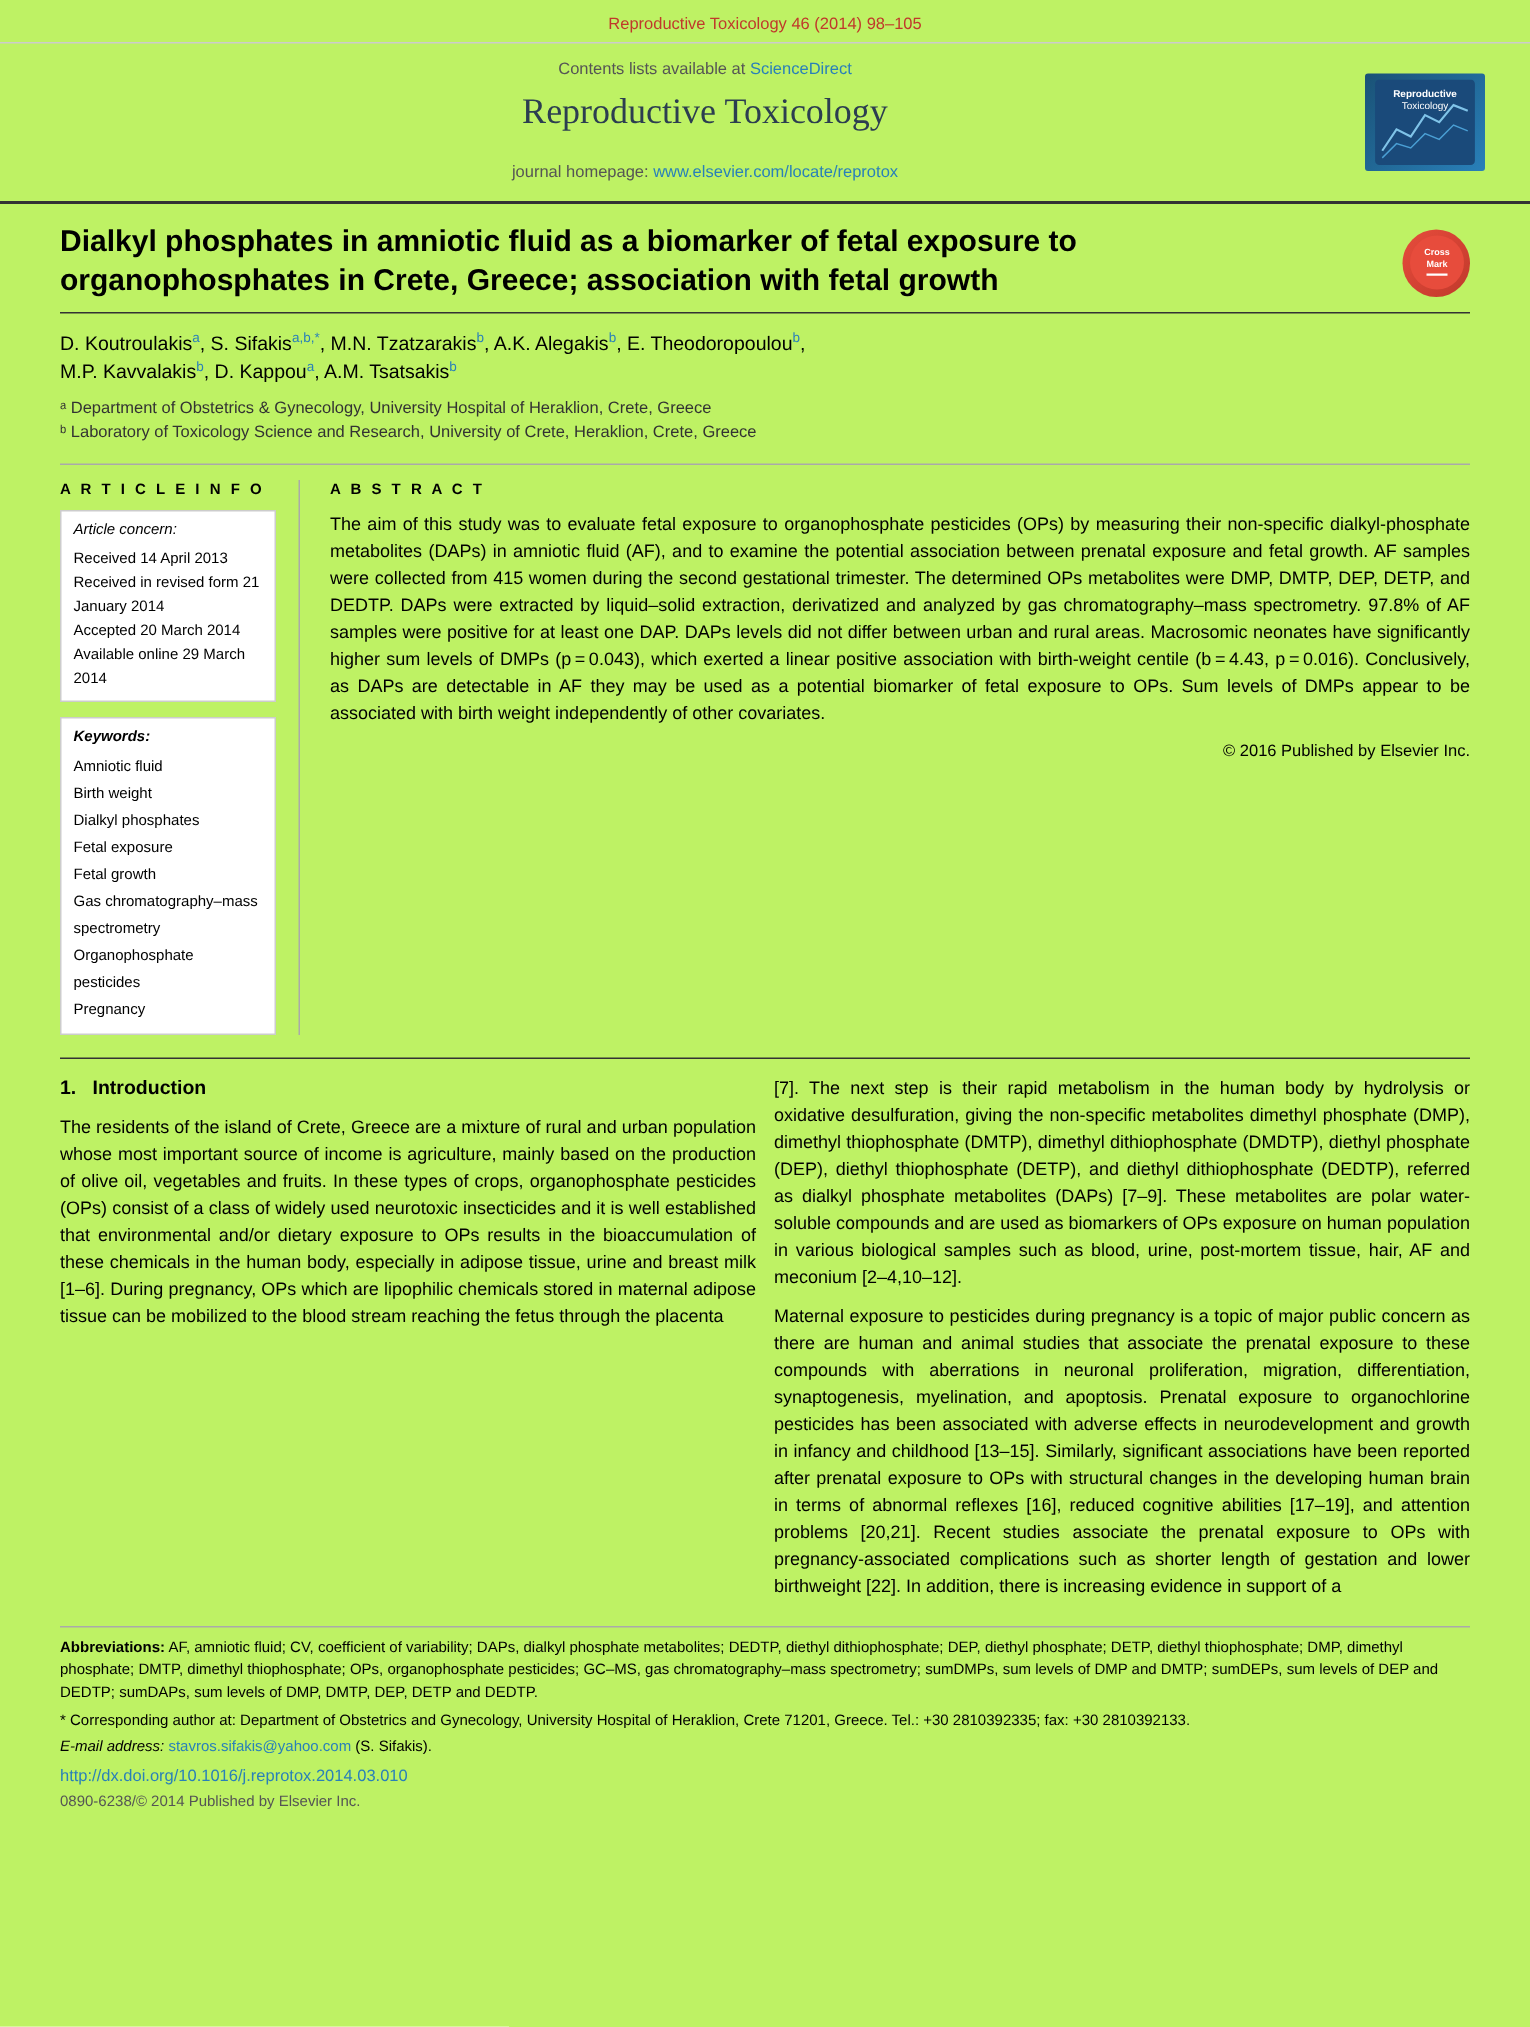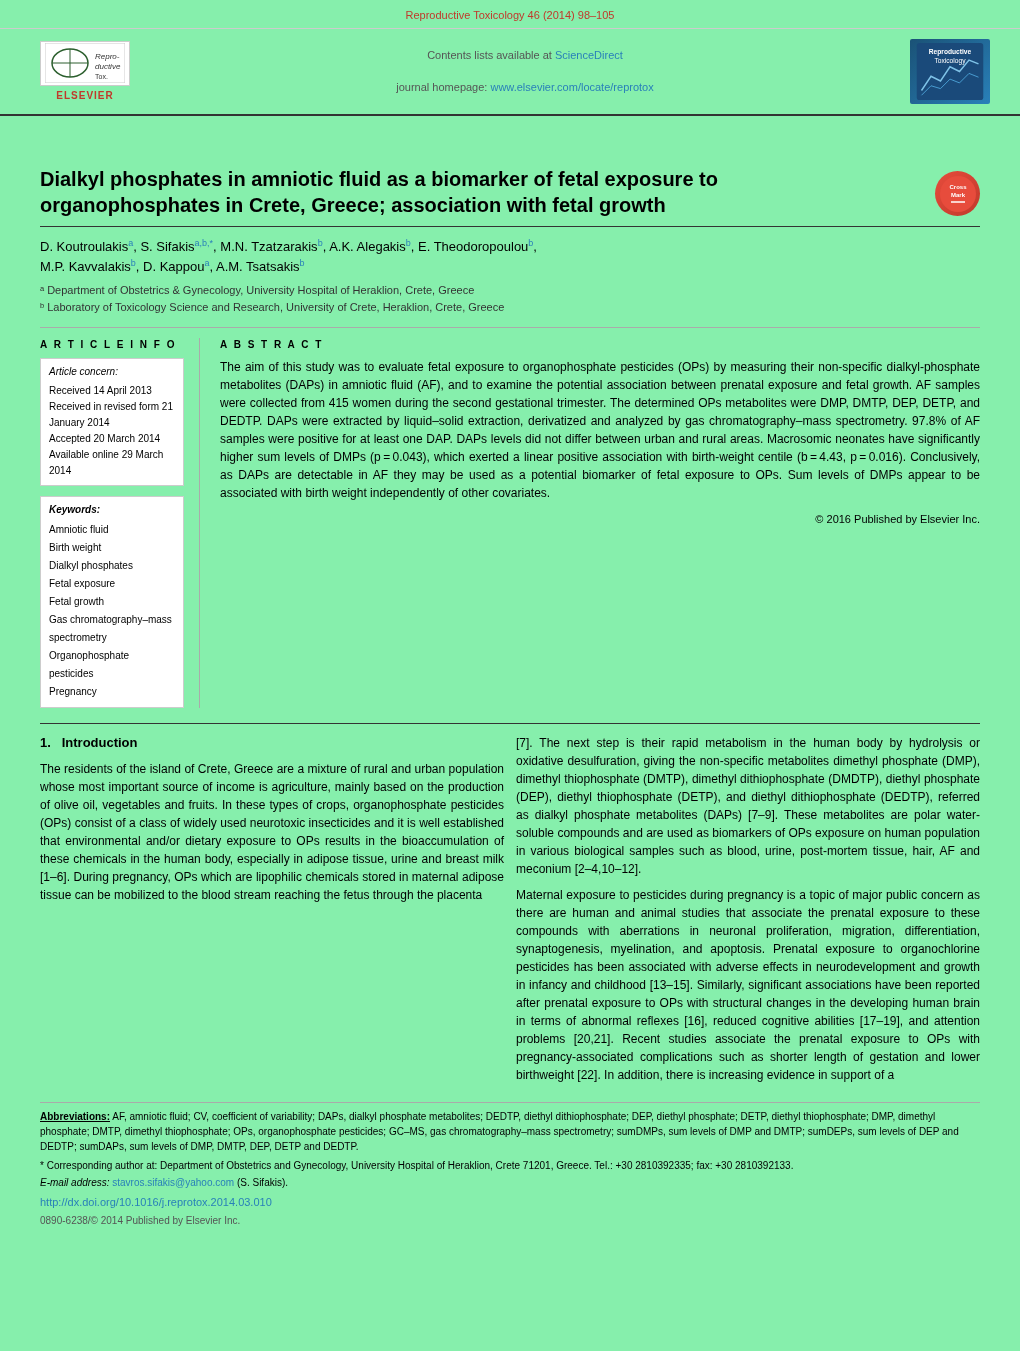--- a/index.html
+++ b/index.html
@@ -8,21 +8,21 @@
       background: #fff;
       color: #000;
       width: 1020px;
       min-height: 1351px;
       font-size: 13px;
       line-height: 1.4;
     }
     .page-container {
       width: 1020px;
       min-height: 1351px;
-      background: #86efac;
+      background: #bef264;
       padding: 0;
     }
     
     .top-bar {
       text-align: center;
       padding: 6px 0 4px 0;
       border-bottom: 1px solid #ccc;
     }
     .top-bar-text {
       color: #c0392b;
@@ -104,22 +104,21 @@
       justify-content: center;
       color: white;
       font-size: 7px;
       font-family: Arial, sans-serif;
       text-align: center;
       border-radius: 2px;
       padding: 4px;
     }
     
     .main-content {
-      padding: 25px 40px 10px 40px;
-      margin-top: 25px;
+      padding: 12px 40px 10px 40px;
     }
     
     .article-title-section {
       display: flex;
       align-items: flex-start;
       justify-content: space-between;
       margin-bottom: 10px;
       padding-bottom: 8px;
       border-bottom: 1px solid #333;
     }
@@ -291,55 +290,41 @@
       display: block;
       margin-top: 4px;
     }
     .footer-issn {
       font-size: 10px;
       font-family: Arial, sans-serif;
       color: #555;
       margin-top: 2px;
     }
     .italic { font-style: italic; }
-    .bold { font-weight: bold; text-decoration: underline; }
+    .bold { font-weight: bold; }
     sup { font-size: 9px; vertical-align: super; }
   </style>
 </head>
 <body>
 
 <div class="page-container">
 
   <div class="top-bar">
     <span class="top-bar-text">Reproductive Toxicology 46 (2014) 98–105</span>
   </div>
 
   <div class="journal-header">
 
-    <div class="elsevier-logo">
-      <div class="elsevier-logo-img">
-        <svg width="80" height="40" viewBox="0 0 80 40">
-          <rect x="0" y="0" width="80" height="40" fill="#fff" stroke="#ccc"></rect>
-
-          <ellipse cx="25" cy="20" rx="18" ry="14" fill="none" stroke="#2c5f2e" stroke-width="1.5"></ellipse>
-          <line x1="25" y1="6" x2="25" y2="34" stroke="#2c5f2e" stroke-width="1"></line>
-          <line x1="7" y1="20" x2="43" y2="20" stroke="#2c5f2e" stroke-width="1"></line>
-          <text x="50" y="16" font-size="8" font-family="Arial" font-style="italic" fill="#333">Repro-</text>
-          <text x="50" y="26" font-size="8" font-family="Arial" font-style="italic" fill="#333">ductive</text>
-          <text x="50" y="36" font-size="7" font-family="Arial" fill="#333">Tox.</text>
-        </svg>
-      </div>
-      <div class="elsevier-text">ELSEVIER</div>
-    </div>
 
     <div class="journal-center">
       <div class="sciencedirect-text">
         <span>Contents lists available at</span>
         <a class="sciencedirect-link">ScienceDirect</a>
       </div>
+      <div class="journal-title">Reproductive Toxicology</div>
       <div class="journal-homepage">
         <span>journal homepage:</span>
         <a style="color:#2980b9; text-decoration:none;">www.elsevier.com/locate/reprotox</a>
       </div>
     </div>
 
     <div class="journal-logo">
       <svg width="70" height="60" viewBox="0 0 70 60">
         <rect width="70" height="60" fill="#1a4a7a" rx="3"></rect>
         <text x="35" y="12" font-size="7" font-family="Arial" fill="white" text-anchor="middle" font-weight="bold">Reproductive</text>

